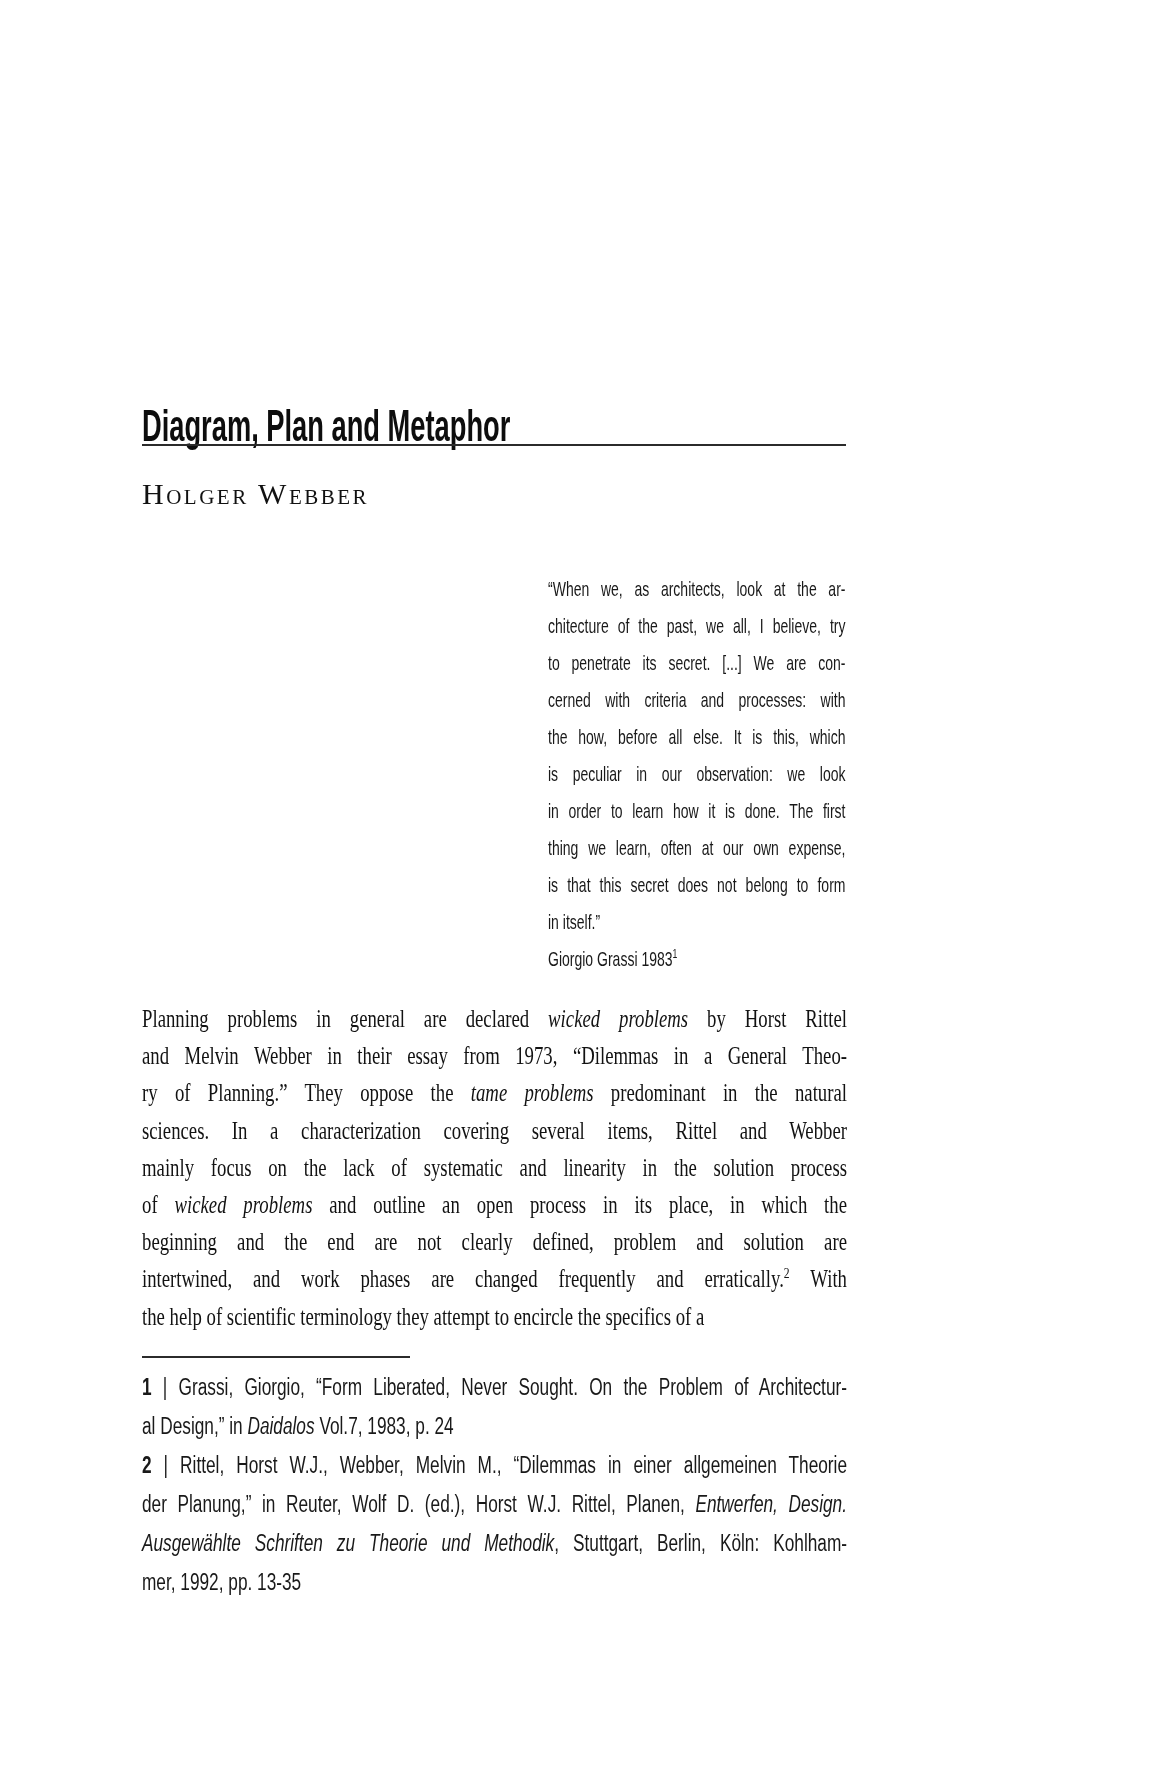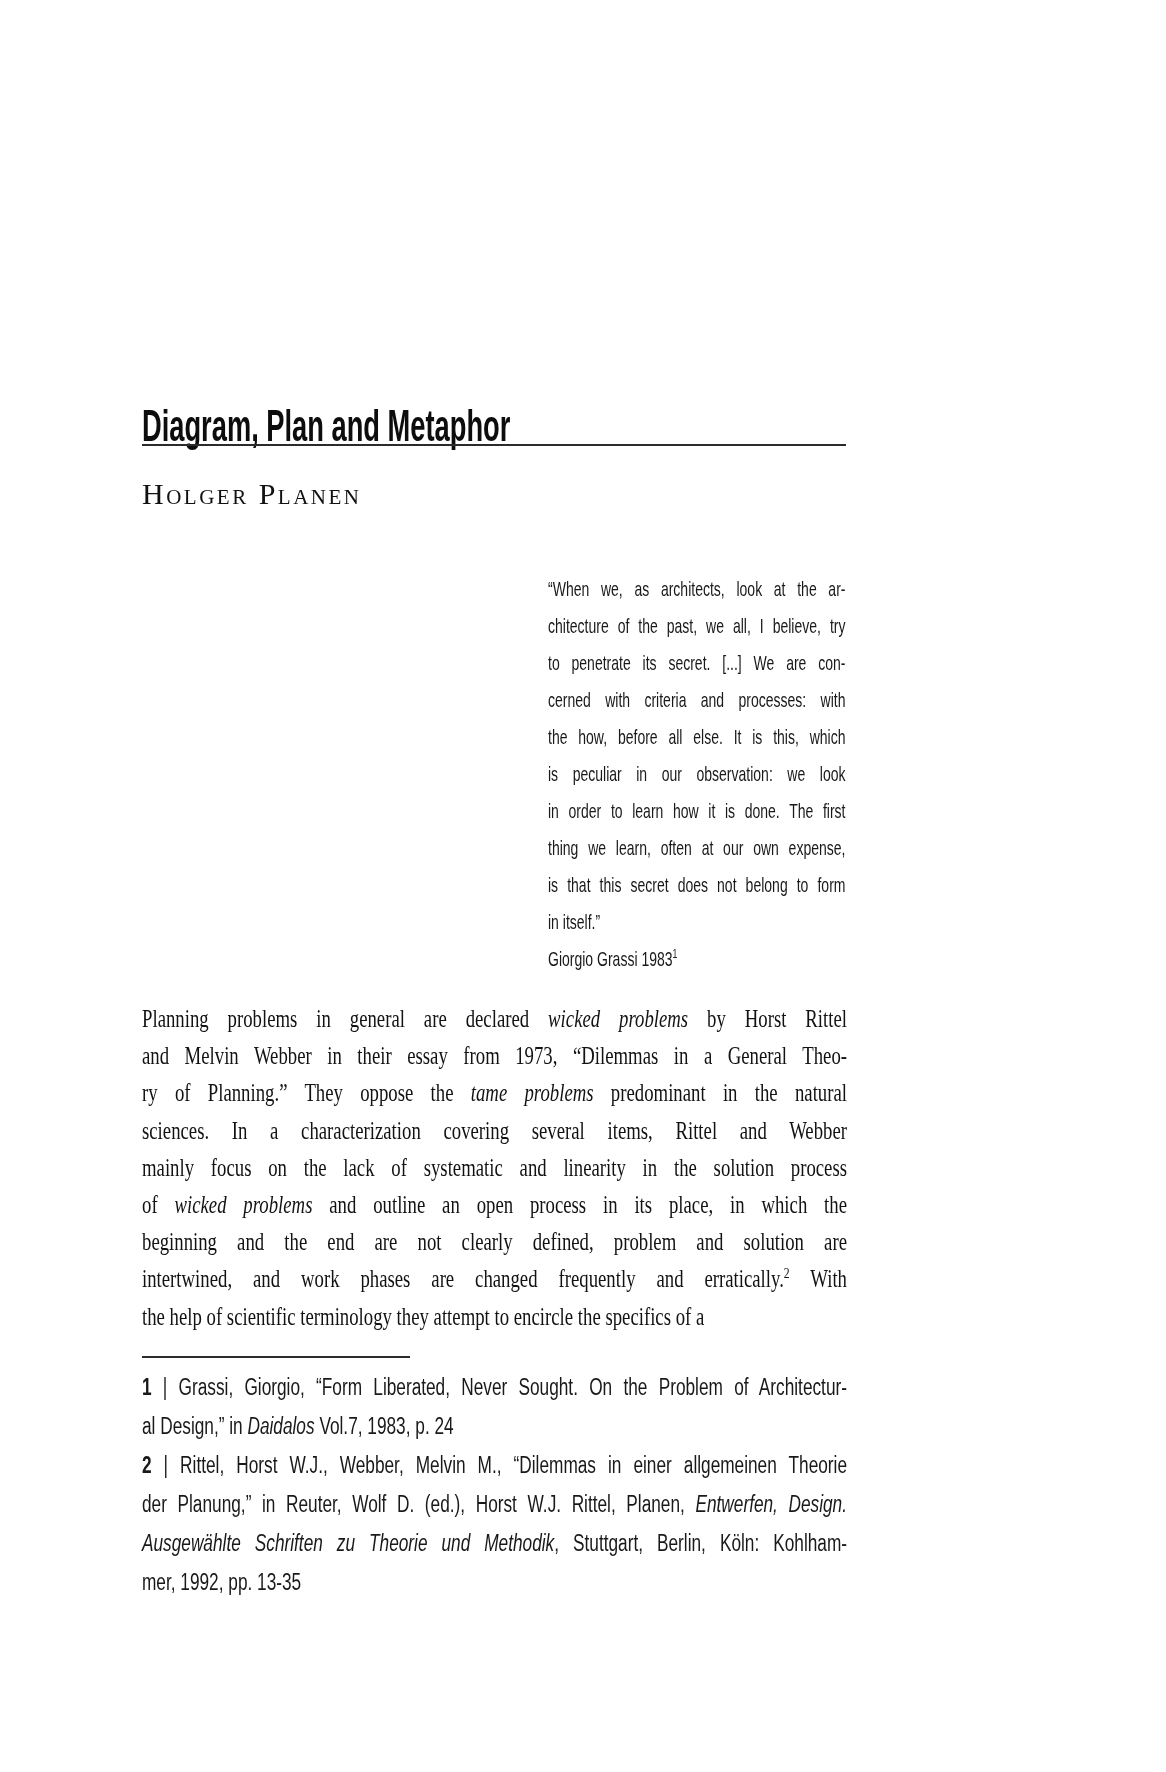--- a/index.html
+++ b/index.html
@@ -127,21 +127,21 @@
 </style>
 </head>
 <body>
 
 <div class="page">
 
   <h1 class="title">Diagram, Plan and Metaphor</h1>
 
   <div class="title-rule"></div>
 
-  <div class="author">Holger Planen</div>
+  <div class="author">Holger Webber</div>
 
   <div class="quote">
       <div class="line"><span>“When we, as architects, look at the ar-</span></div>
       <div class="line"><span>chitecture of the past, we all, I believe, try</span></div>
       <div class="line"><span>to penetrate its secret. [...] We are con-</span></div>
       <div class="line"><span>cerned with criteria and processes: with</span></div>
       <div class="line"><span>the how, before all else. It is this, which</span></div>
       <div class="line"><span>is peculiar in our observation: we look</span></div>
       <div class="line"><span>in order to learn how it is done. The first</span></div>
       <div class="line"><span>thing we learn, often at our own expense,</span></div>

